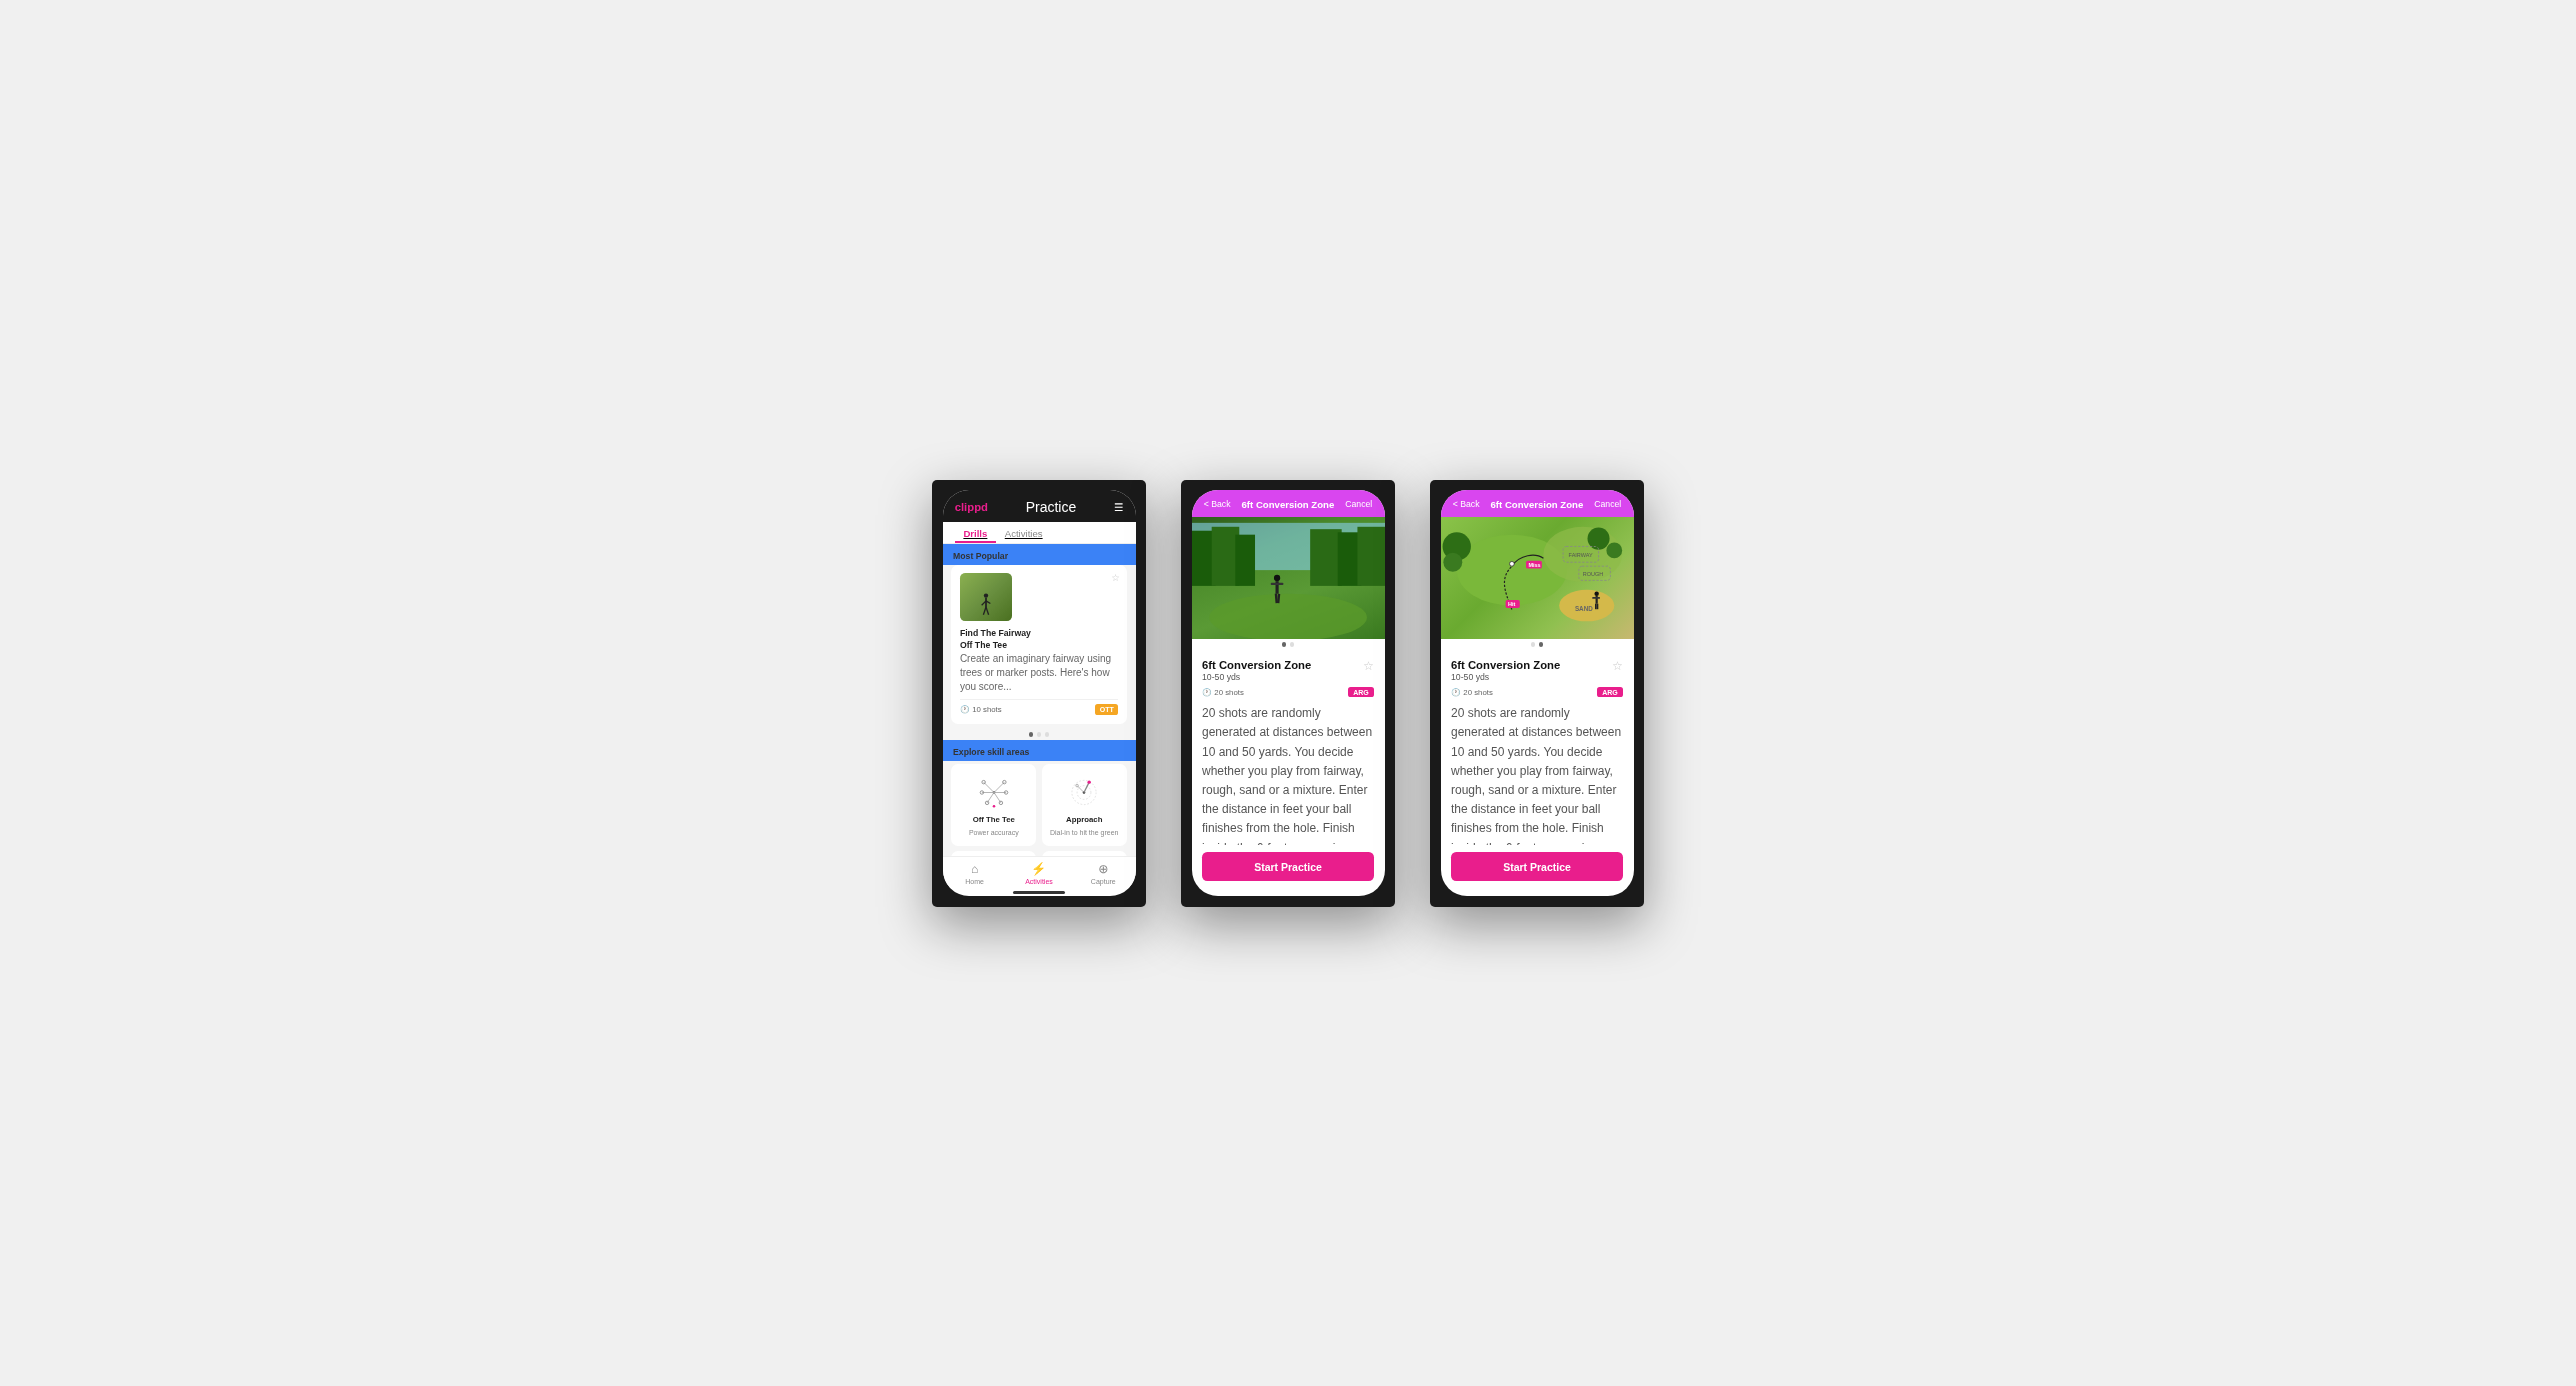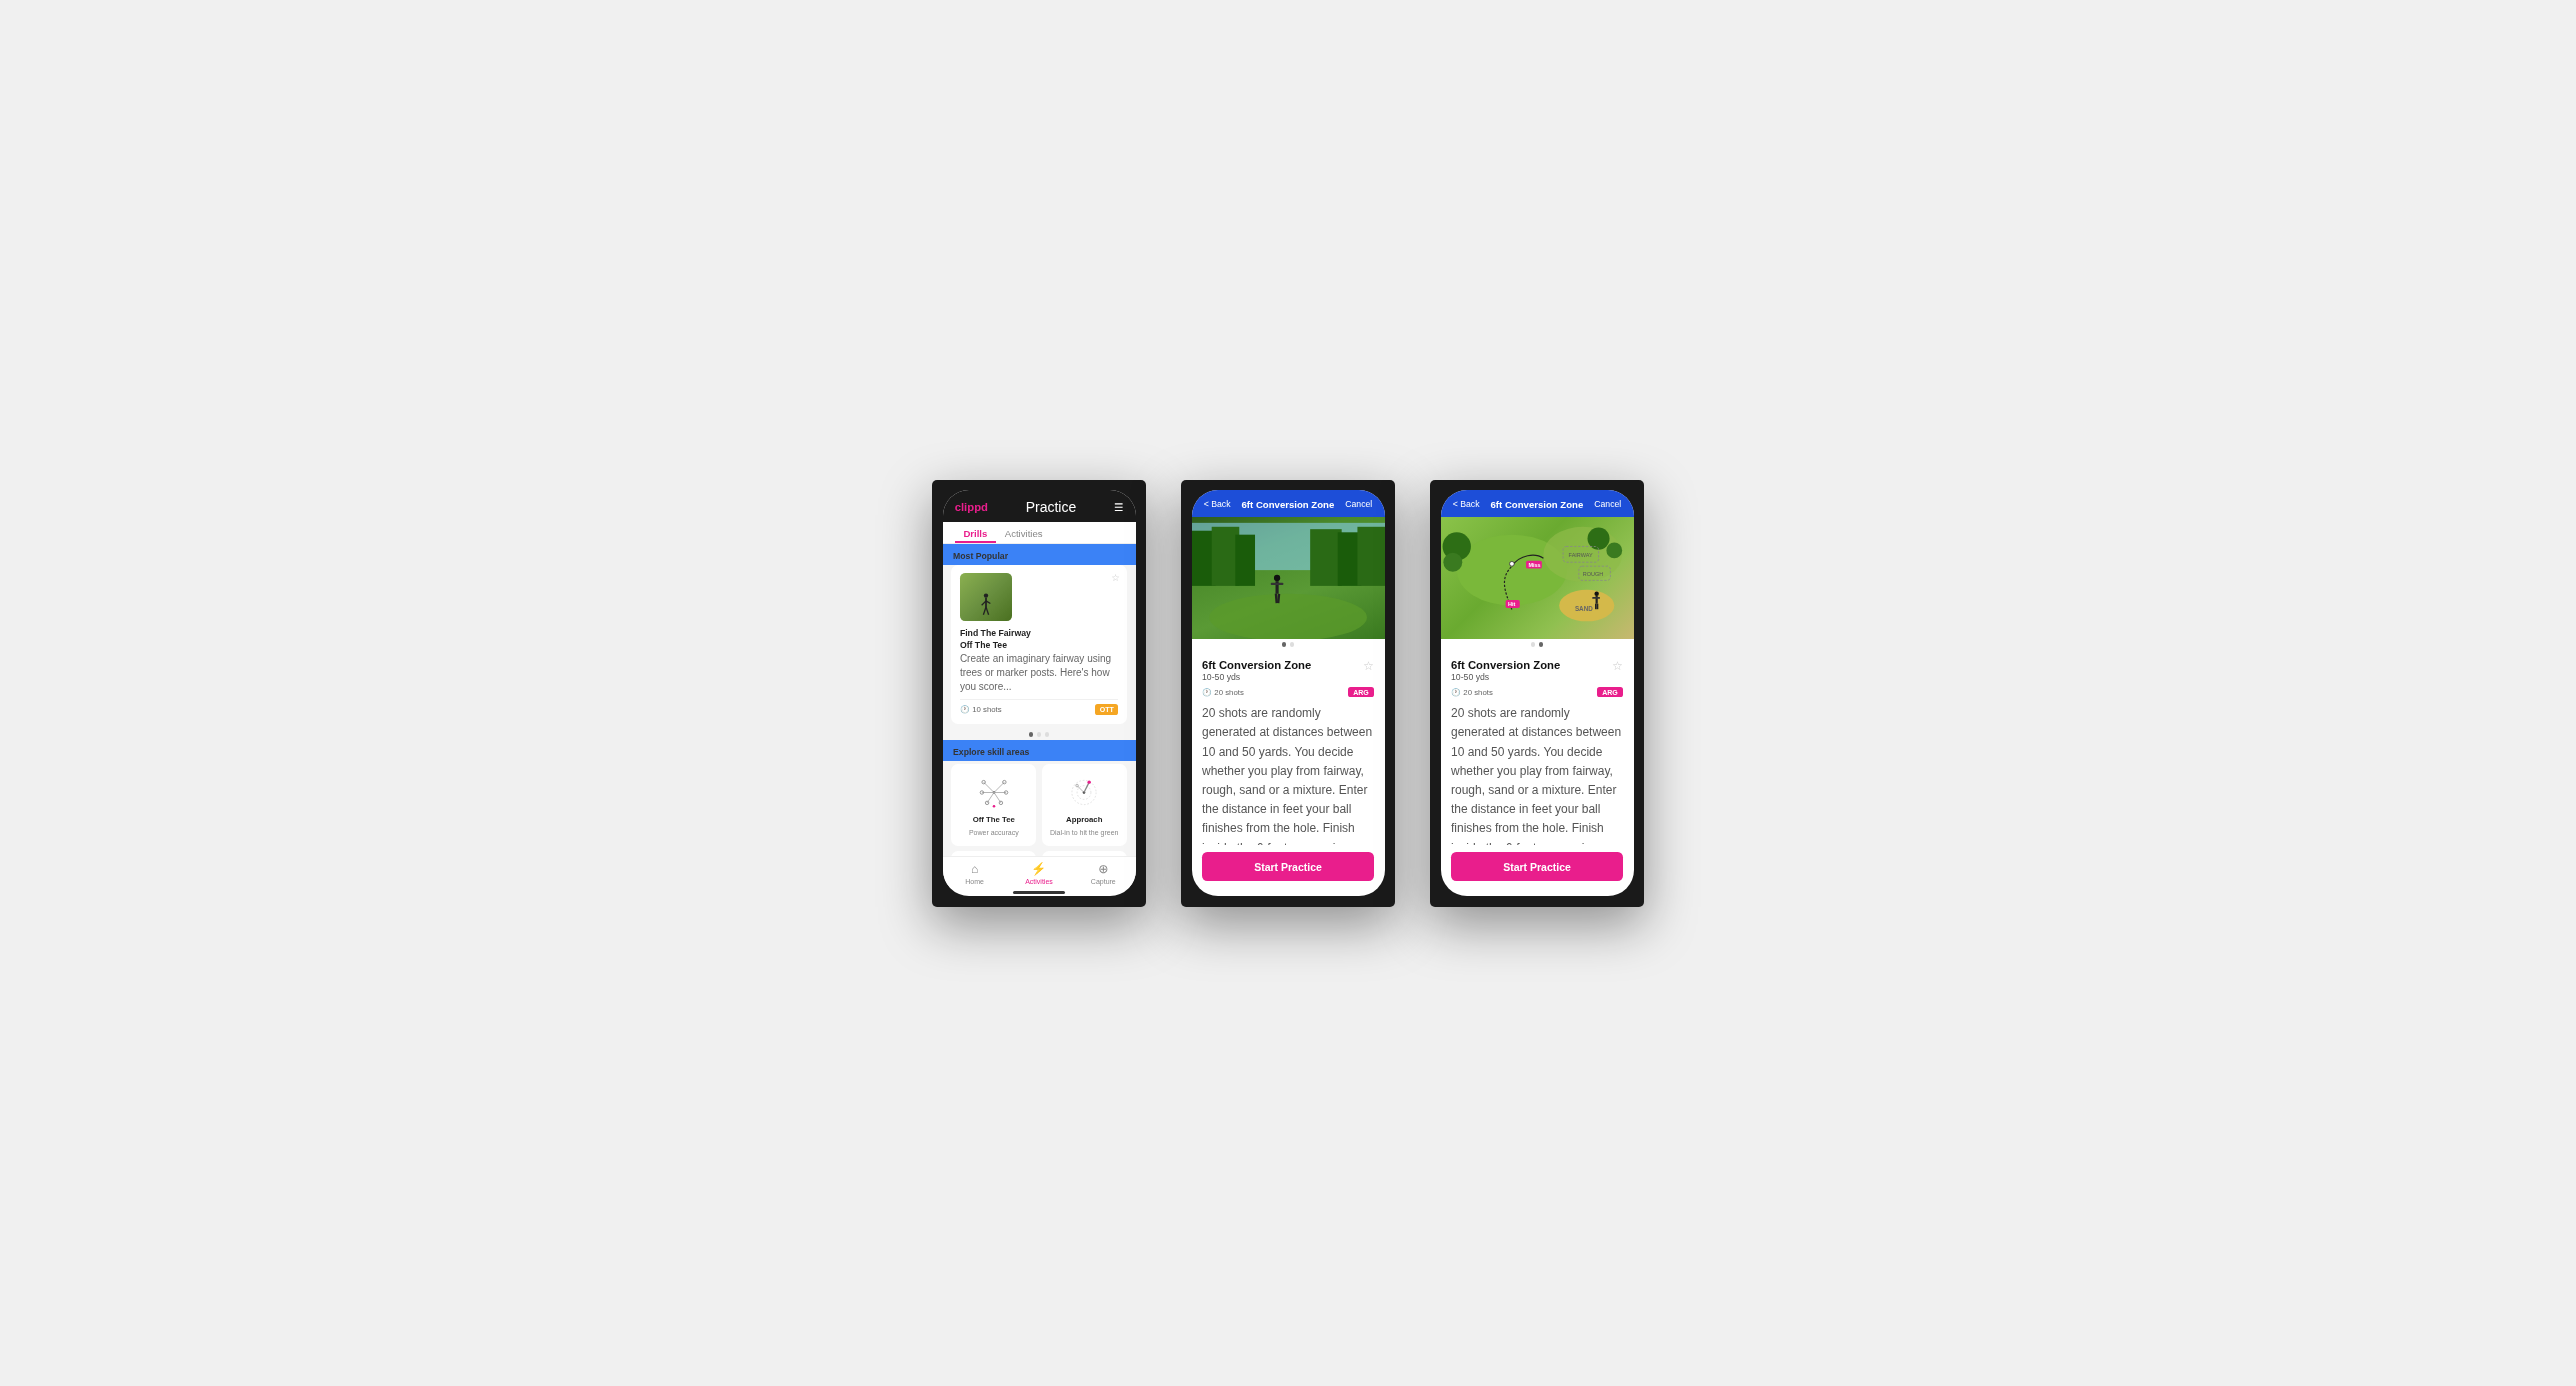--- a/index.html
+++ b/index.html
@@ -59,20 +59,21 @@
     .hamburger-icon {
       color: #fff;
       font-size: 10.5px;
     }
     .p1-tabs {
       background: #fff;
       display: flex;
       padding: 0 12.2px;
       border-bottom: 0.9px solid #eee;
       flex-shrink: 0;
+      text-decoration: underline;
     }
     .p1-tab {
       padding: 6.1px 8.7px 4.4px;
       font-size: 9.6px;
       color: #888;
       cursor: pointer;
       position: relative;
     }
     .p1-tab.active {
       color: #e91e8c;
@@ -249,21 +250,21 @@
       color: #888;
     }
     .nav-item.active .nav-icon { color: #e91e8c; }
     .nav-label {
       font-size: 7px;
       color: #888;
     }
     .nav-item.active .nav-label { color: #e91e8c; }
     
     .p2-header {
-      background: #1d4ed8;
+      background: #d946ef;
       padding: 8.7px 12.2px 7px;
       display: flex;
       align-items: center;
       justify-content: space-between;
       flex-shrink: 0;
     }
     .back-btn {
       color: #fff;
       font-size: 8.7px;
       display: flex;

